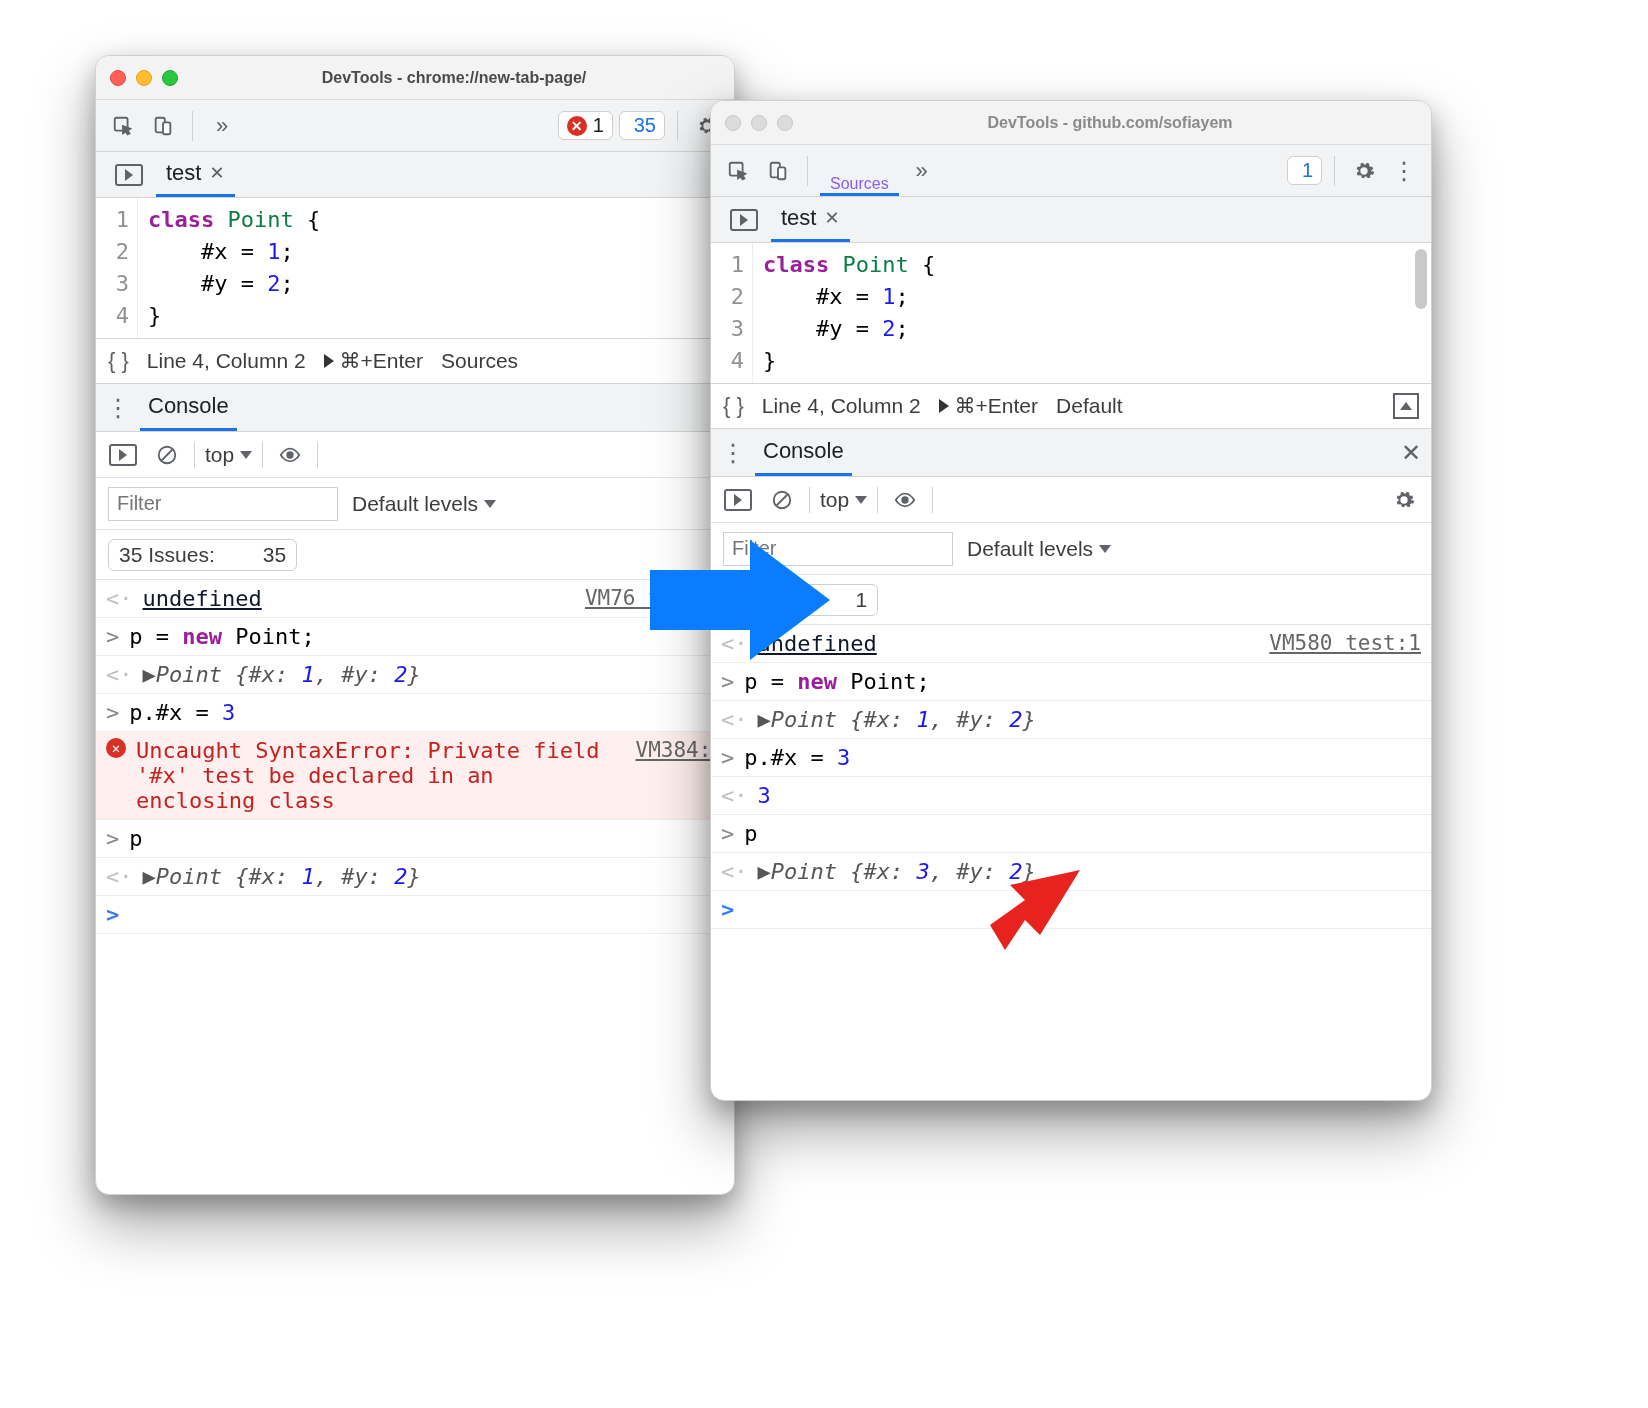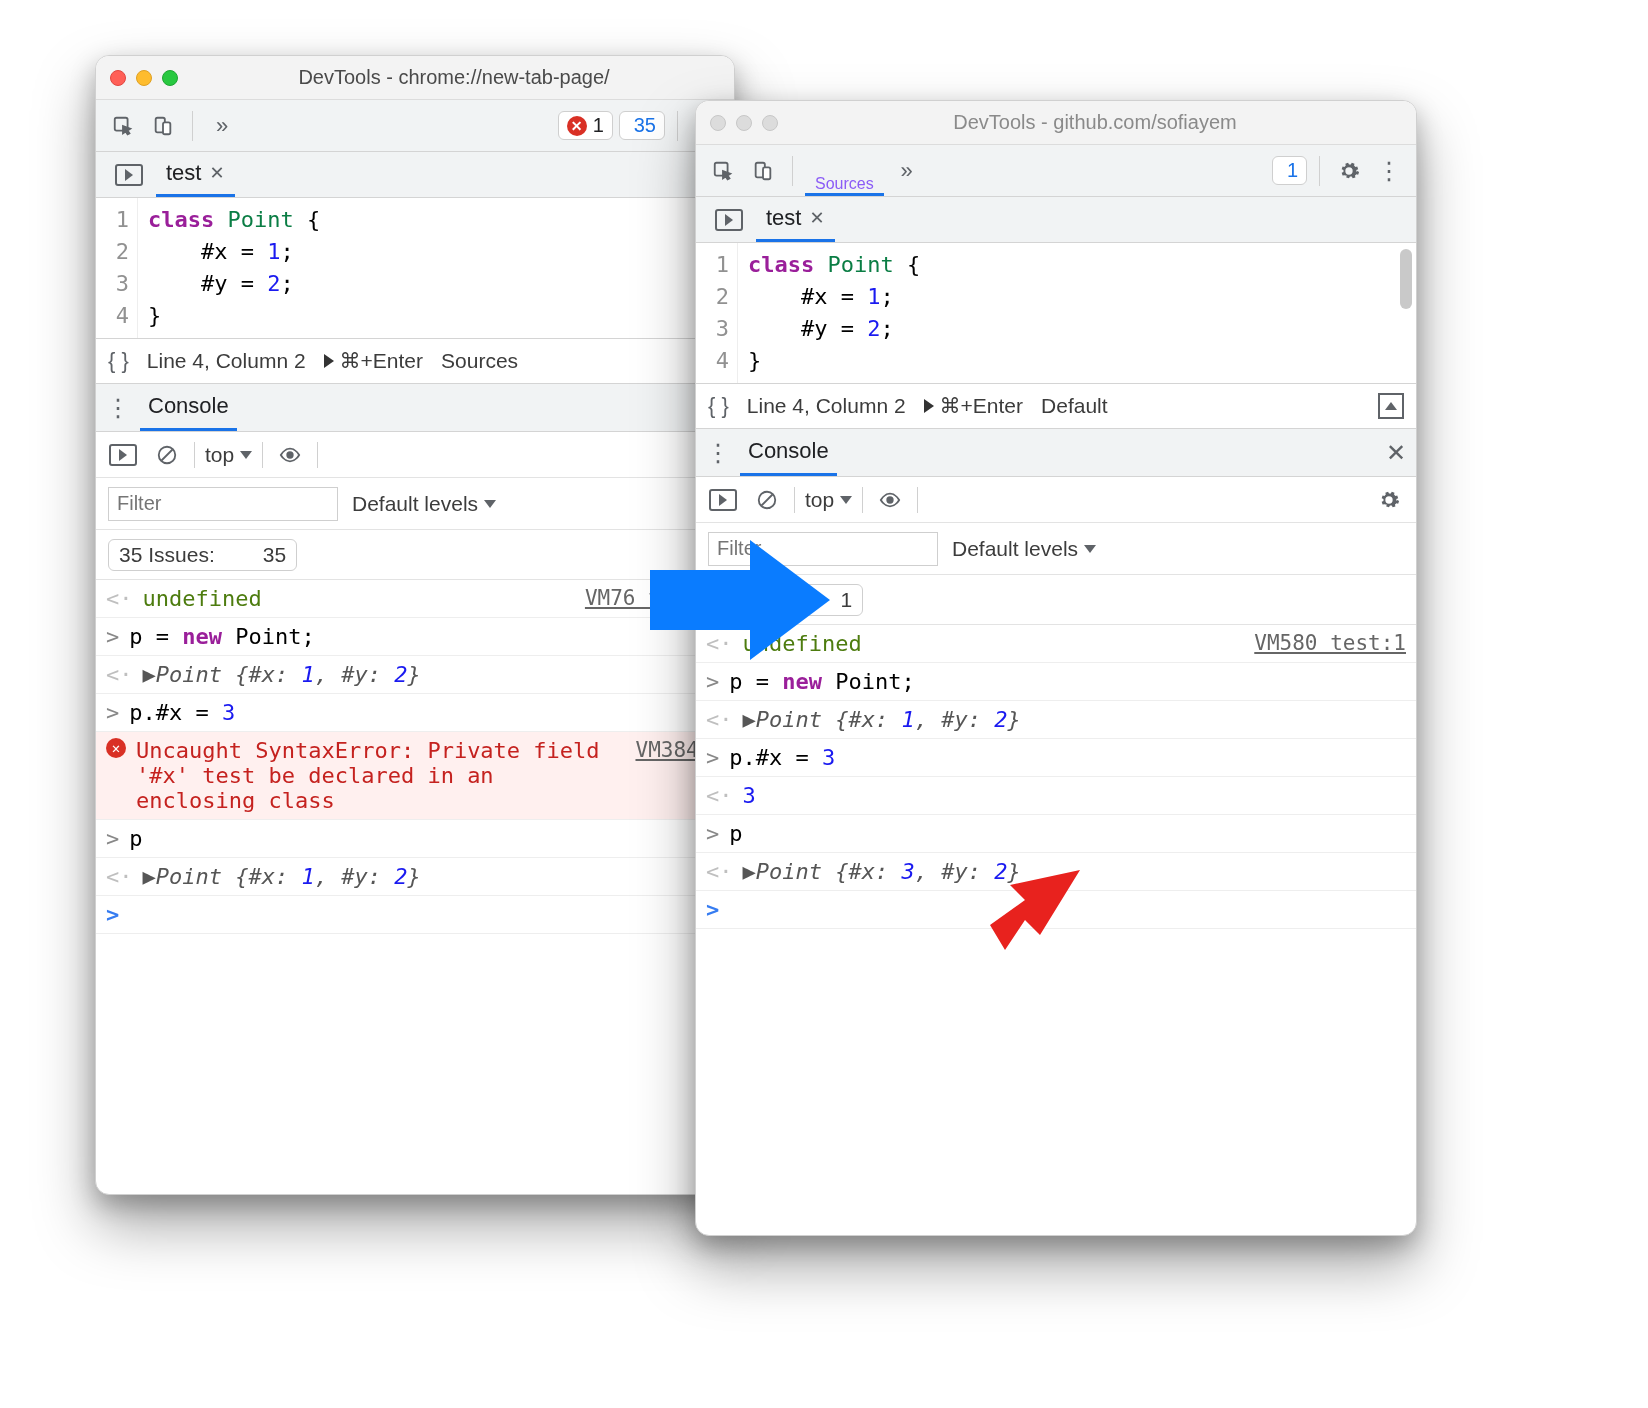--- a/index.html
+++ b/index.html
@@ -10,31 +10,31 @@
     position: absolute;
     background: #fff;
     border: 1px solid #d0d0d0;
     border-radius: 14px;
     box-shadow: 0 30px 60px rgba(0,0,0,0.35), 0 10px 25px rgba(0,0,0,0.25);
     overflow: hidden;
     display: flex;
     flex-direction: column;
   }
   #win-left  { left: 95px;  top: 55px;  width: 640px; height: 1140px; }
-  #win-right { left: 695px; top: 100px; width: 722px; height: 1136px; }
+  #win-right { left: 710px; top: 100px; width: 722px; height: 1001px; }
 
   
   .titlebar { height: 44px; background: #f3f3f3; border-bottom: 1px solid #dcdcdc; display: flex; align-items: center; padding: 0 14px; gap: 10px; }
   .traffic { display: flex; gap: 10px; }
   .dot { width: 16px; height: 16px; border-radius: 50%; }
   .dot.red    { background: #ff5f57; border: 1px solid #e14640; }
   .dot.yellow { background: #febc2e; border: 1px solid #dfa023; }
   .dot.green  { background: #28c840; border: 1px solid #1fa533; }
   .dot.gray   { background: #dcdcdc; border: 1px solid #c7c7c7; }
-  .title { flex: 1; text-align: center; font-size: 20px; font-weight: 400; color: #4a4a4a; }
+  .title { flex: 1; text-align: center; font-size: 16px; font-weight: 700; color: #4a4a4a; }
 
   
   .toolbar { height: 52px; background: #f1f3f4; border-bottom: 1px solid #d4d4d4; display: flex; align-items: center; padding: 0 10px; gap: 6px; }
   .toolbar .sep { width: 1px; height: 30px; background: #d0d0d0; margin: 0 6px; }
   .tbtn { display: flex; align-items: center; justify-content: center; min-width: 34px; height: 36px; border-radius: 4px; color: #5f6368; }
   .tbtn svg { width: 22px; height: 22px; }
   .tabname { font-size: 16px; color: #8b5cf6; padding: 0 10px; height: 100%; display:flex; align-items:flex-end; border-bottom: 3px solid #1a73e8; }
   .spacer { flex: 1; }
   .badge { display:flex; align-items:center; gap:6px; border:1px solid #cfcfcf; border-radius:6px; padding:2px 8px; font-size:20px; }
   .badge.errframe { color:#202124; background:#fff; border:1px solid #cfcfcf; }
@@ -76,21 +76,21 @@
   .chaticon { color:#1a73e8; }
 
   
   .log { font-size:22px; }
   .row { display:flex; align-items:flex-start; padding:6px 10px; border-bottom:1px solid #eee; gap:10px; }
   .row .m { flex:1; }
   .row .src { color:#666; text-decoration: underline; font-size:21px; }
   .arr-in  { color:#888; }
   .arr-out { color:#bfbfbf; }
   .prompt  { color:#367cf1; font-weight:600; }
-  .disc { color:#4d7c0f; }
+  .disc { color:#0f172a;text-decoration:underline; }
   .ital { font-style: italic; color:#565656; }
   .err-row { background:#fff0ef; }
   .err-text { color:#c5221f; }
   .err-circle { width:20px; height:20px; border-radius:50%; background:#d93025; color:#fff; display:inline-flex; align-items:center; justify-content:center; font-size:14px; font-weight:700; }
 
   
   .bigarrow { position:absolute; left:650px; top:530px; width:180px; height:140px; }
   .redarrow { position:absolute; left:990px; top:870px; width:90px; height:80px; }
 
   .tri { width:0; height:0; border-left:8px solid #5f6368; border-top:6px solid transparent; border-bottom:6px solid transparent; display:inline-block; }

